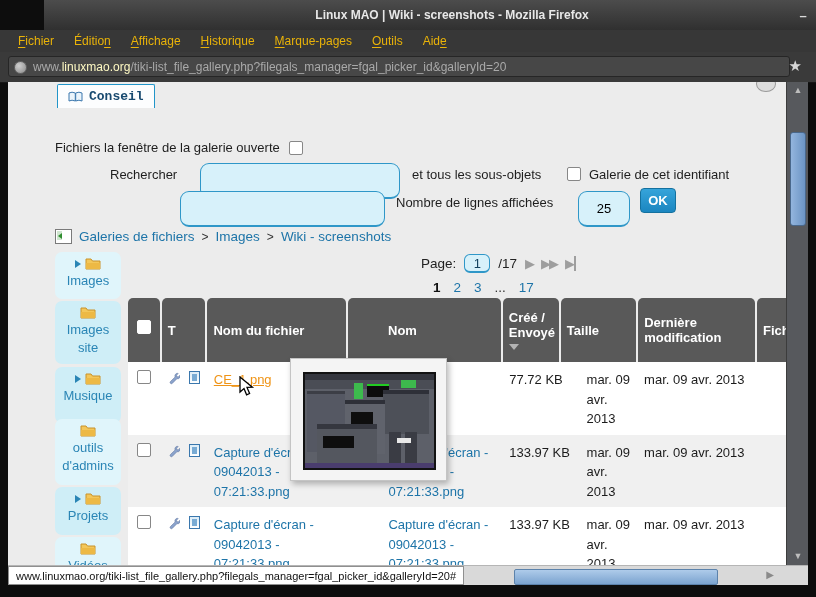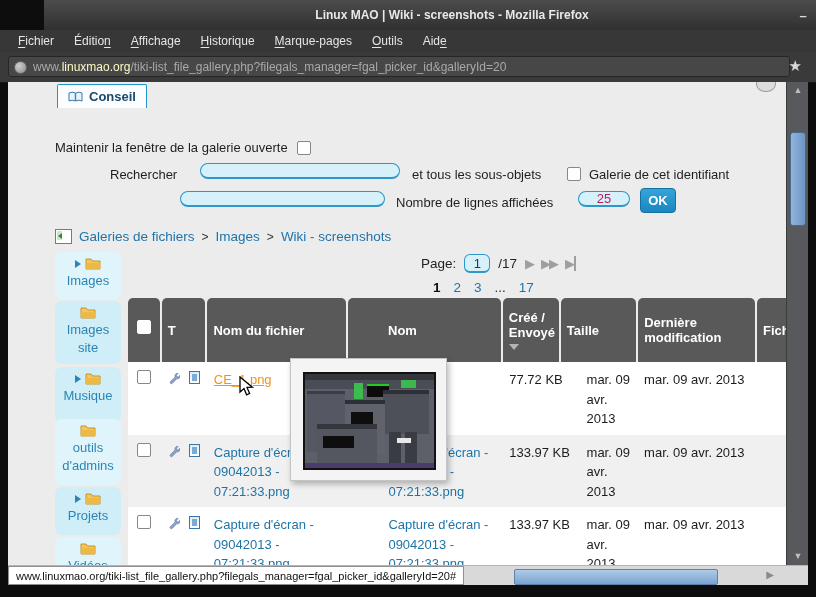--- a/index.html
+++ b/index.html
@@ -8,21 +8,21 @@
   
   .titlebar{position:absolute;left:0;top:0;width:816px;height:30px;
             background:linear-gradient(#4c4c4c,#303030);border-bottom:1px solid #1c1c1c;
             display:flex;align-items:center;justify-content:center;
             color:#e8e8e8;font-size:12px;font-weight:bold;margin-left:44px;}
   .win-controls{position:absolute;right:8px;top:0;height:30px;display:flex;gap:15px;align-items:center;
                 color:#d9d9d9;font-size:13px;font-weight:bold;}
   .win-controls span{cursor:default;}
   .menubar{position:absolute;left:0;top:30px;width:816px;height:22px;background:#373737;
            display:flex;align-items:center;padding-left:8px;box-sizing:border-box;
-           color:#e5e5e5;font-size:12px;}
+           color:#eab308;font-size:12px;}
   .menu-item{padding:2px 10px;}
   .menu-item u{text-underline-offset:2px;}
   .urlbar{position:absolute;left:0;top:52px;width:816px;height:30px;background:#3a3a3a;
           border-bottom:1px solid #161616;}
   .url-input{position:absolute;left:8px;top:4px;width:782px;height:21px;background:#474747;
              border:1px solid #262626;border-radius:3px;box-sizing:border-box;
              display:flex;align-items:center;padding:0 24px;color:#a9a9a9;font-size:12px;
              white-space:nowrap;overflow:hidden;}
   .url-domain{color:#fef9c3;}
   .globe{position:absolute;left:14px;top:9px;width:13px;height:13px;border-radius:50%;
@@ -30,33 +30,33 @@
   .url-star{position:absolute;right:14px;top:5px;color:#d6d6d6;font-size:15px;}
   
   .viewport{position:absolute;left:8px;top:82px;width:778px;height:483px;background:#ececec;
             overflow:hidden;color:#222;font-size:13px;}
   .corner-curl{position:absolute;left:748px;top:-6px;width:18px;height:14px;border-radius:50%;
                background:#dcdcdc;border:1px solid #9a9a9a;}
   
   .conseil-tab{position:absolute;left:49px;top:2px;height:23px;background:#fcfdfe;
                border:1px solid #2195c9;border-bottom:none;border-radius:2px 2px 0 0;
                display:inline-flex;align-items:center;gap:6px;padding:0 10px;
-               color:#17496f;font-weight:bold;font-size:13px;z-index:2;}
+               color:#17496f;font-weight:bold;font-size:13px;z-index:2;font-family:Liberation Mono, monospace;}
   .notice-box{position:absolute;left:45px;top:25px;width:733px;height:24px;background:#c9ecf7;
               border:1px solid #2195c9;box-sizing:border-box;display:flex;align-items:center;
               padding-left:14px;color:#174a70;font-size:13px;}
   
   .cb{width:12px;height:12px;background:#fff;border:1px solid #878787;border-radius:2px;
       display:inline-block;box-sizing:content-box;}
   .keep-open-row{position:absolute;left:47px;top:58px;display:flex;align-items:center;gap:9px;}
   .lbl{color:#1e1e1e;}
   .f-abs{position:absolute;text-align:center;}
   .tx-input{background:#d7f1fa;border:1px solid #2f97c8;border-bottom-width:2px;border-radius:9px;
-            height:16px;box-sizing:border-box;font-size:13px;font-family:"Liberation Sans",sans-serif;
-            padding:0 8px;color:#be185d;outline:none;}
+            height:36px;box-sizing:border-box;font-size:13px;font-family:"Liberation Sans",sans-serif;
+            padding:0 8px;color:#000000;outline:none;}
   .ok-btn{background:linear-gradient(#36a4da,#1b86c0);border:1px solid #14719f;border-radius:4px;
           color:#fff;font-weight:bold;font-size:13px;width:36px;height:25px;cursor:pointer;
           font-family:"Liberation Sans",sans-serif;}
   
   .breadcrumb{position:absolute;left:47px;top:147px;display:flex;align-items:center;gap:7px;
               font-size:13.5px;}
   .crumb{color:#1d74a8;text-decoration:none;cursor:pointer;text-align:center;}
   .crumb-sep{color:#333;font-size:12px;}
   .bc-icon{width:15px;height:13px;border:1px solid #7a7a7a;background:#fff;position:relative;display:inline-block;}
   .bc-icon:before{content:"";position:absolute;left:1px;top:1px;width:5px;height:9px;background:#cfe6cf;}
@@ -191,21 +191,21 @@
 
     <div class="conseil-tab">
       <svg width="15" height="12" viewBox="0 0 15 12">
         <path d="M1 2 Q4 0.4 7.3 2 L7.3 10 Q4 8.4 1 10 Z" fill="#eaf4fb" stroke="#3a77ad" stroke-width="1"></path>
         <path d="M14 2 Q11 0.4 7.7 2 L7.7 10 Q11 8.4 14 10 Z" fill="#eaf4fb" stroke="#3a77ad" stroke-width="1"></path>
       </svg>
       <span>Conseil</span>
     </div>
 
     <div class="keep-open-row">
-      <span class="lbl">Maintenir la fenêtre de la galerie ouverte</span>
+      <span class="lbl">Fichiers la fenêtre de la galerie ouverte</span>
       <span class="cb"></span>
     </div>
     <span class="f-abs lbl" style="left:102px;top:85px;">Rechercher</span>
     <input class="f-abs tx-input" style="left: 192px; top: 81px; width: 200px;" value="">
     <span class="f-abs lbl" style="left:404px;top:85px;">et tous les sous-objets</span>
     <span class="f-abs cb" style="left:559px;top:85px;"></span>
     <span class="f-abs lbl" style="left:581px;top:85px;">Galerie de cet identifiant</span>
     <input class="f-abs tx-input" style="left: 172px; top: 109px; width: 205px;" value="">
     <span class="f-abs lbl" style="left:388px;top:113px;">Nombre de lignes affichées</span>
     <input class="f-abs tx-input" style="left: 570px; top: 109px; width: 52px;" value="25">

